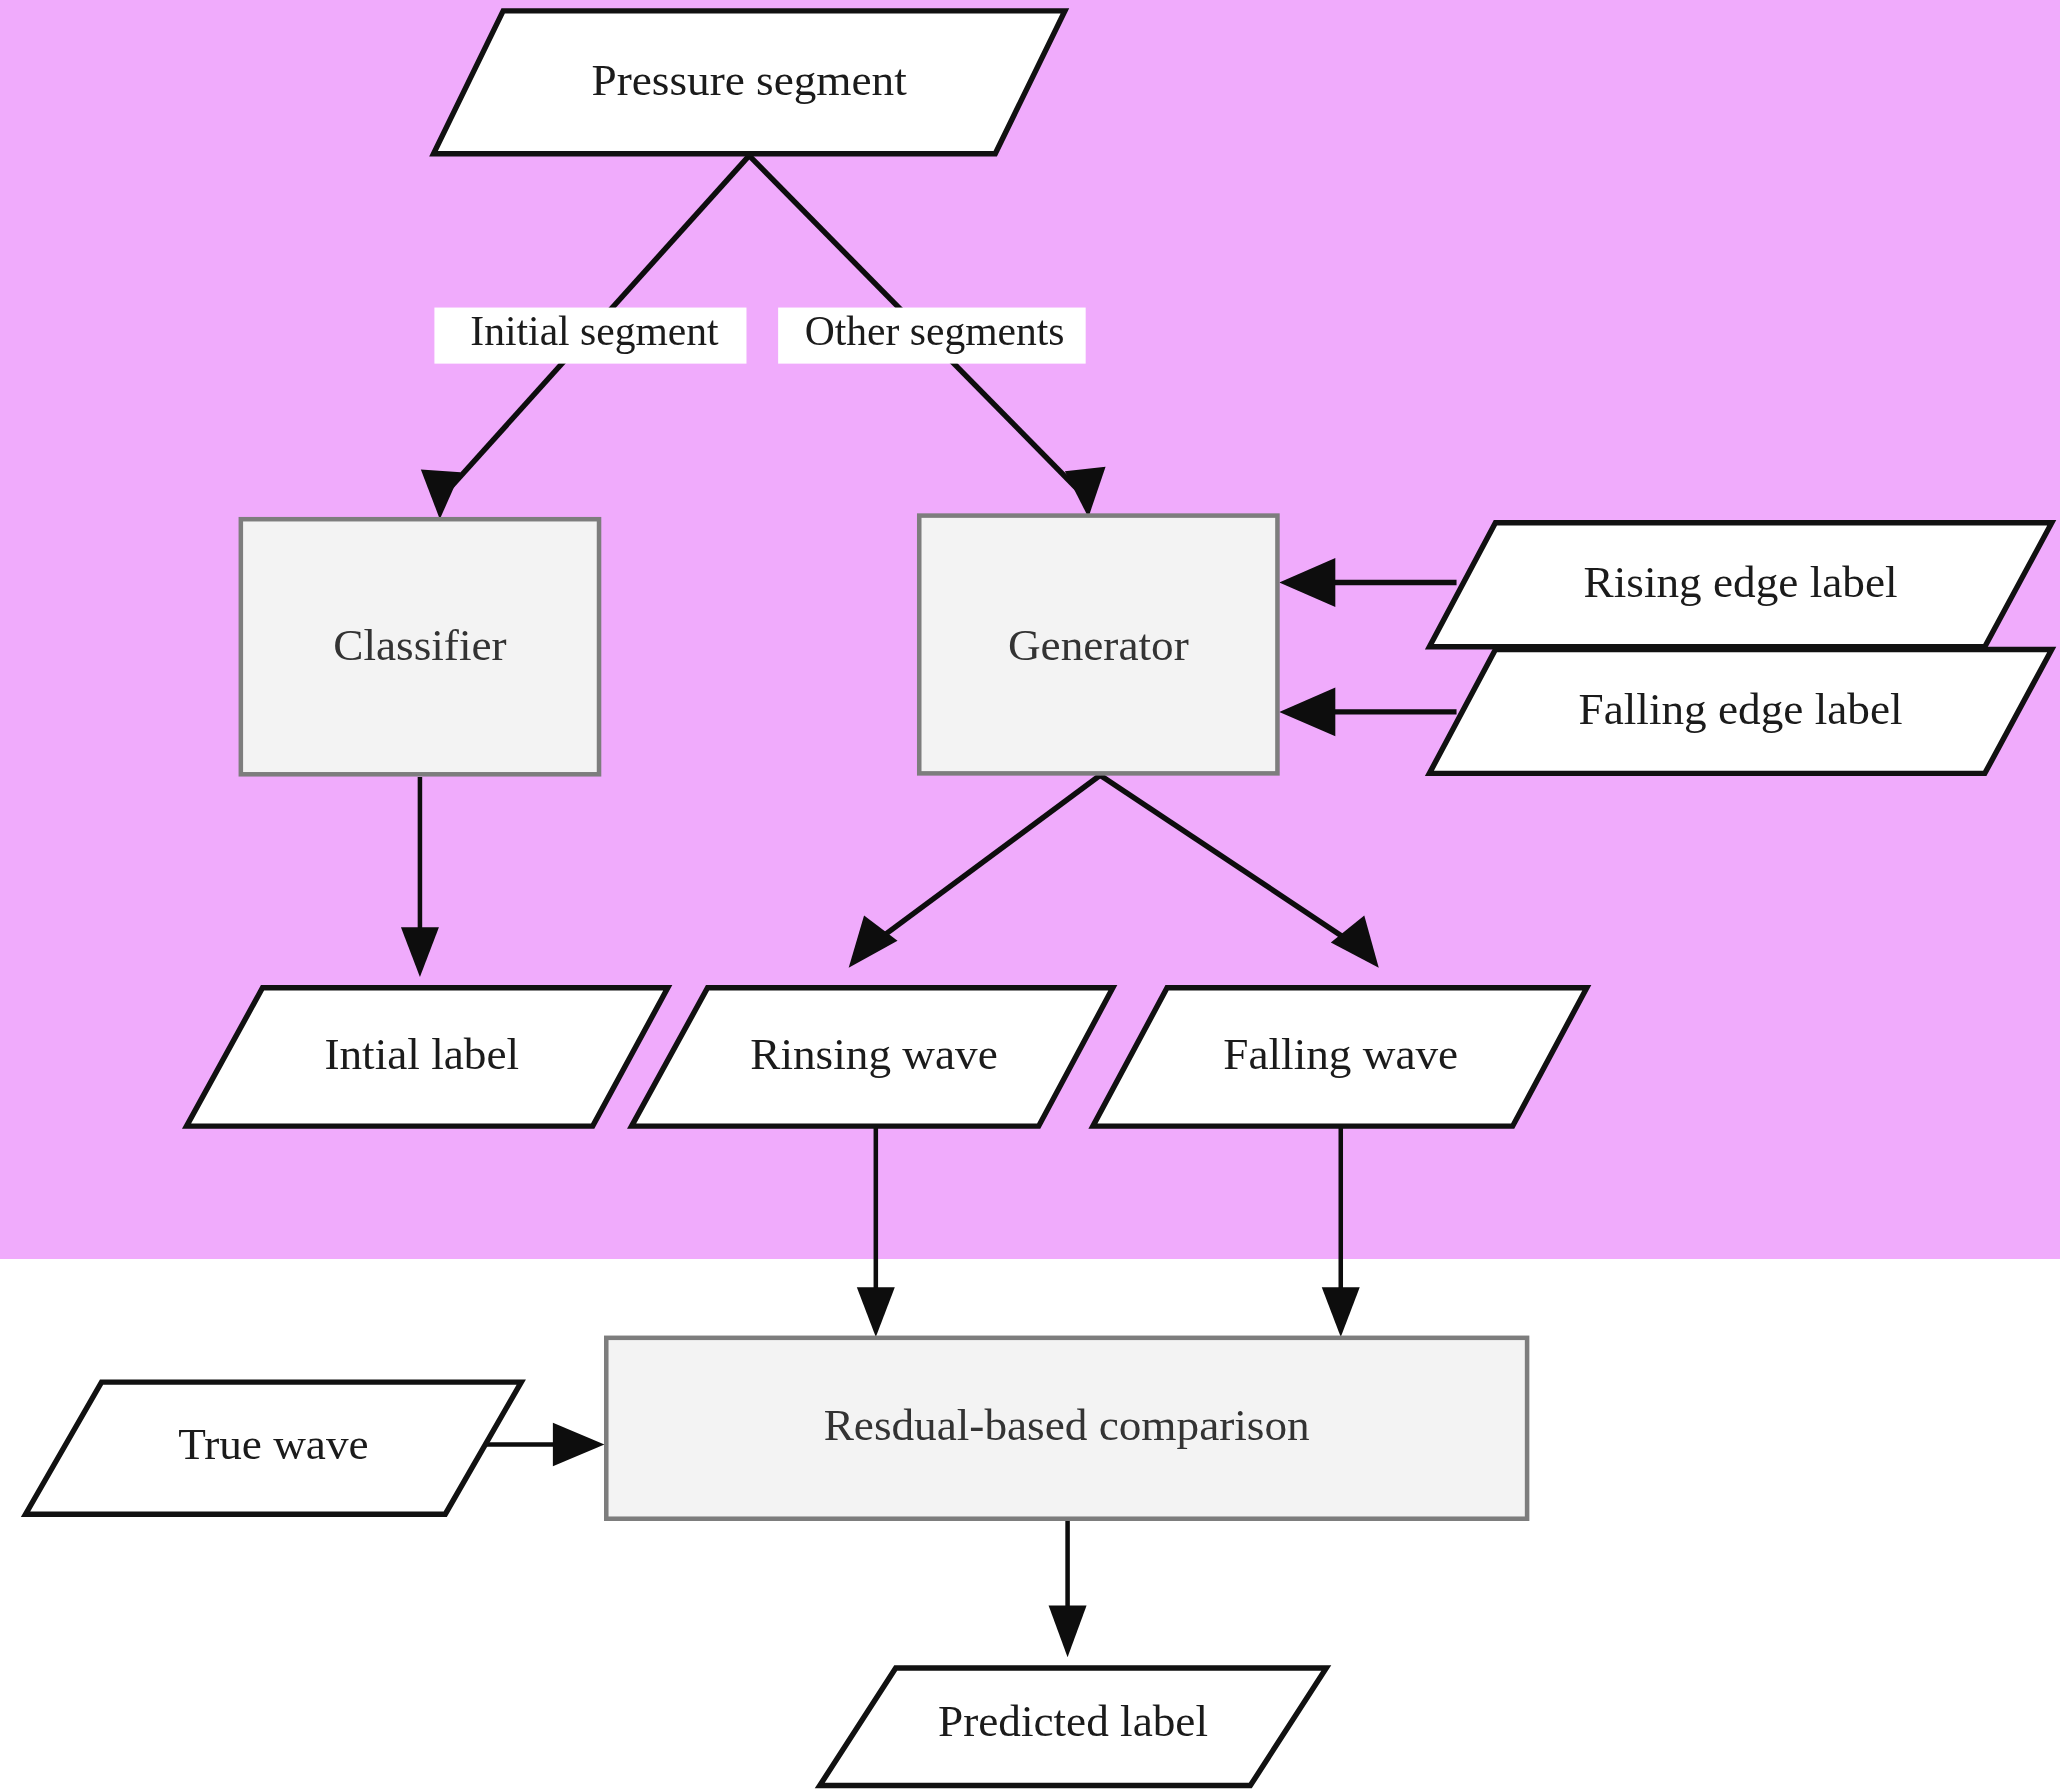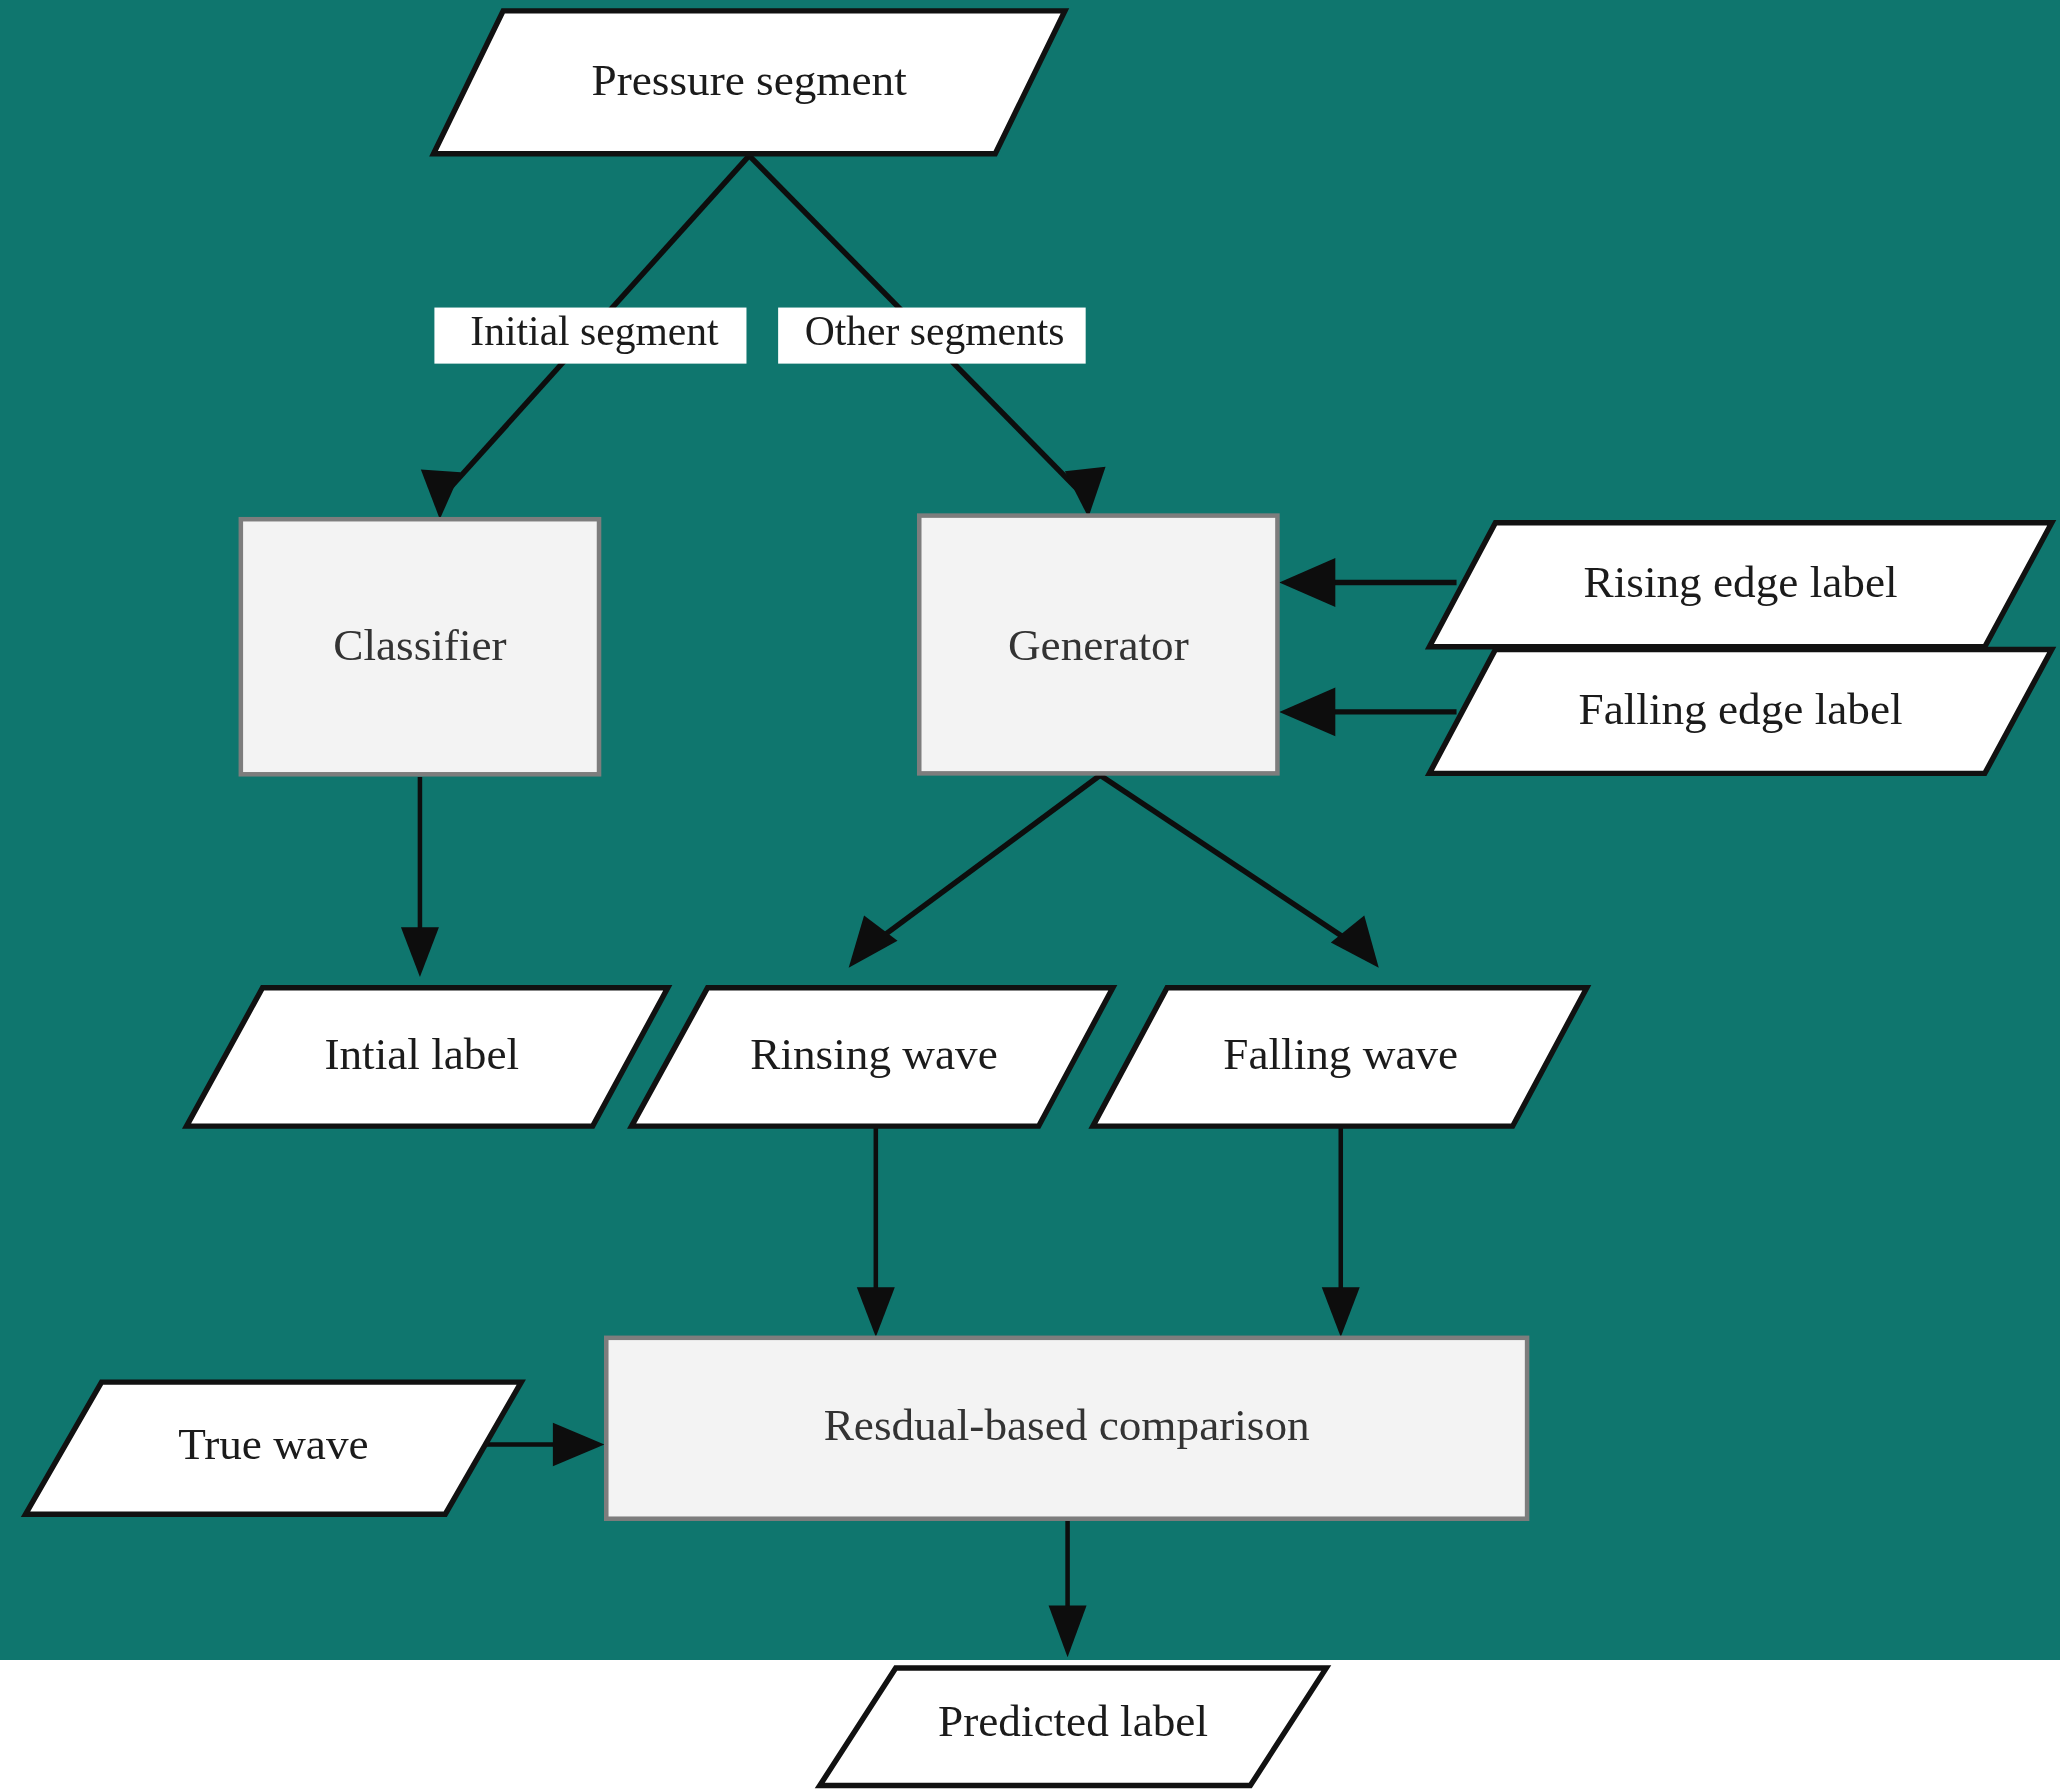--- a/index.html
+++ b/index.html
@@ -9,22 +9,22 @@
   }
   body {
     width: 2061px;
     height: 1791px;
     overflow: hidden;
     font-family: "Liberation Serif", "DejaVu Serif", serif;
   }
   #diagram-root {
     position: relative;
     width: 2061px;
-    height: 1660px;
-    background: #0f766e;
+    height: 1259px;
+    background: #f0abfc;
   }
   svg#flowchart {
     display: block;
     width: 2061px;
     height: 1791px;
   }
   .shape-fill-process {
     fill: #f3f3f3;
     stroke: #7d7d7d;
     stroke-width: 5;

